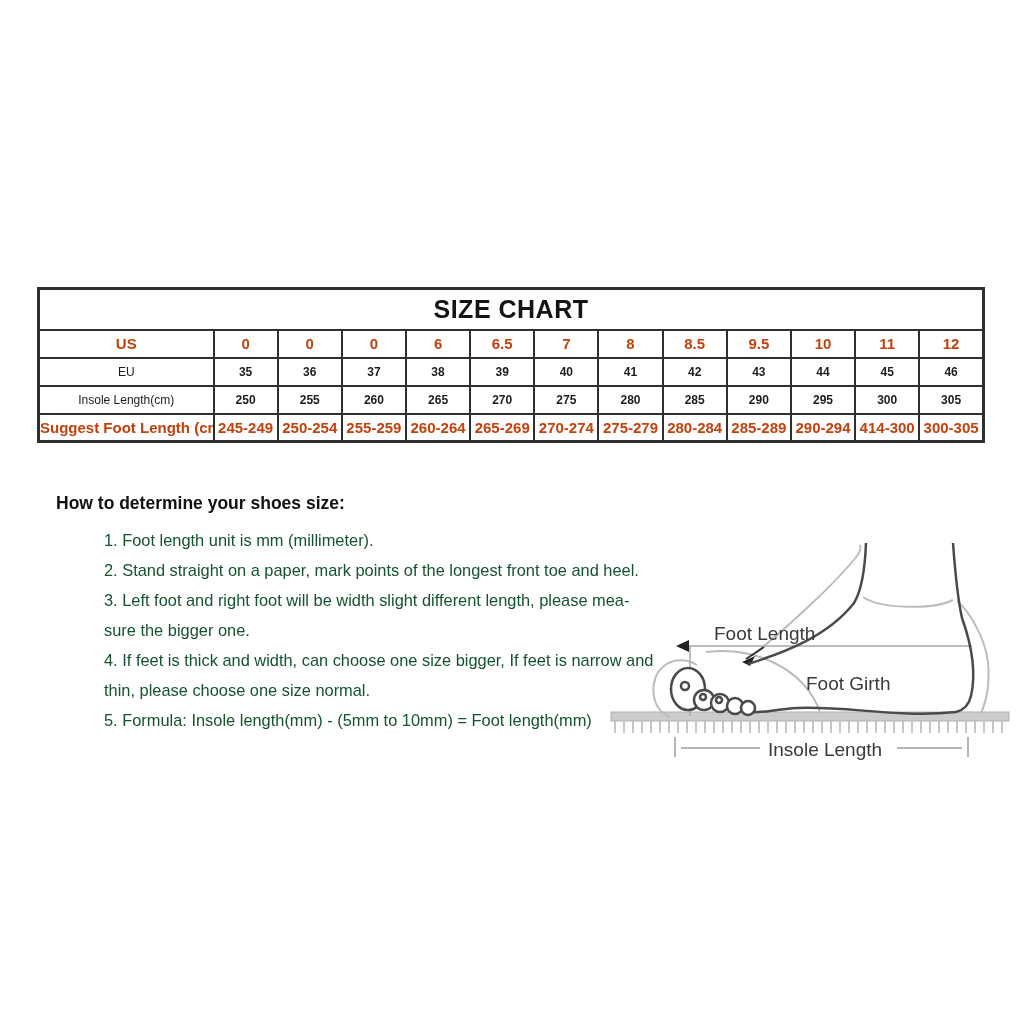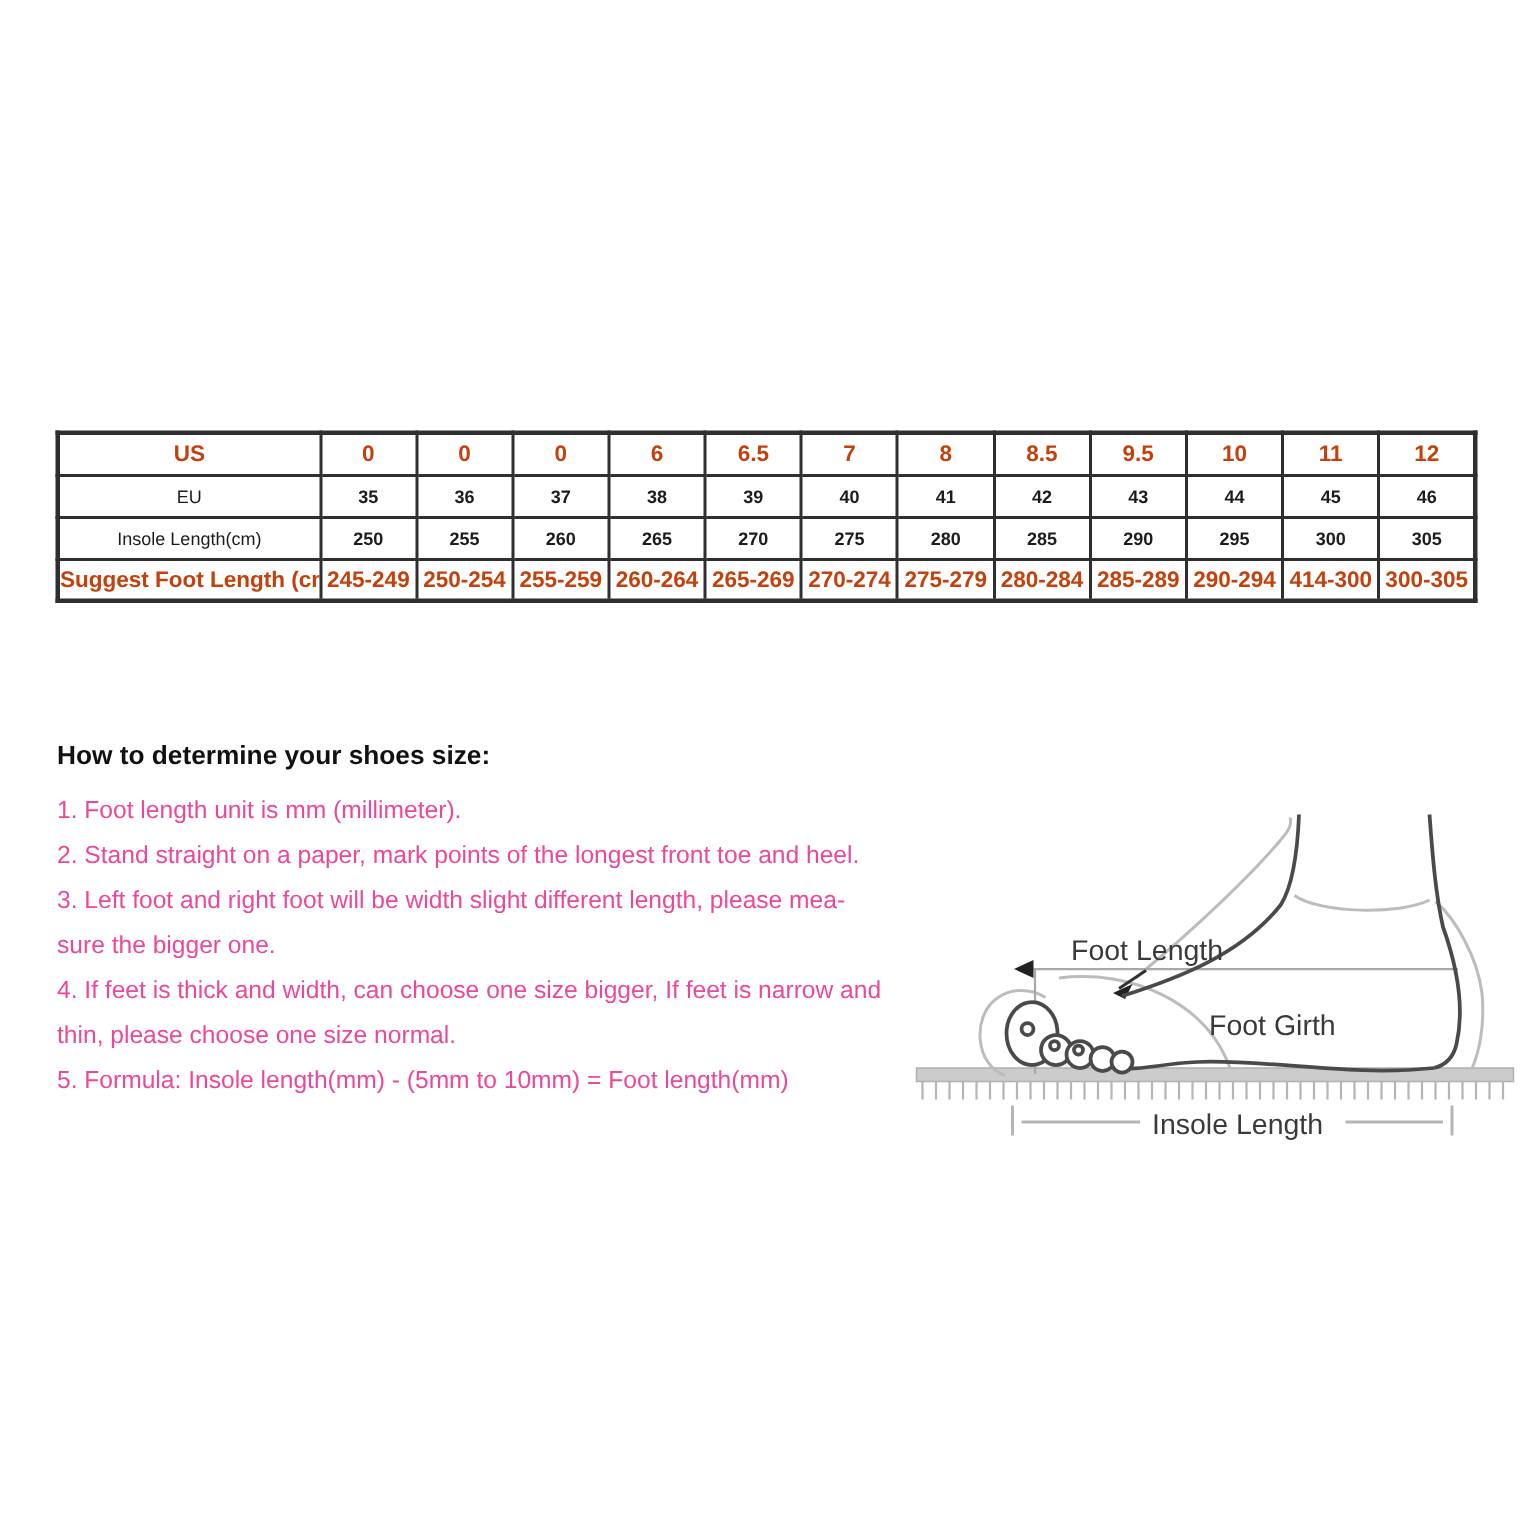--- a/index.html
+++ b/index.html
@@ -42,33 +42,34 @@
   .red   { color: #c2410c; }
   .black { color: #1c1c1c; }
   .sm { font-size: 15px; }
   .lg { font-size: 12px; }
   td.row-label.regular { font-weight: normal; }
   td.row-label.bold    { font-weight: bold; }
 
   
   .instructions {
     position: absolute;
-    left: 38px; top: 493px; width: 640px;
+    left: 56px; top: 493px; width: 640px;
   }
   .instructions h2 {
     margin: 0 0 11px 0;
     font-size: 17.5px;
     font-weight: bold;
     color: #111;
   }
   .instructions .item {
     font-size: 16.4px;
     line-height: 30px;
     white-space: pre-line;
-    color: #ec4899;
+    color: #14532d;
+    margin-left: 48px;
   }
 
   
   .diagram {
     position: absolute;
     left: 588px; top: 518px;
     width: 436px; height: 264px;
   }
   .diagram text {
     font-family: "Liberation Sans", sans-serif;
@@ -90,20 +91,23 @@
         <col>
         <col>
         <col>
         <col>
         <col>
         <col>
         <col>
         <col>
     </colgroup>
     <tbody id="size-chart-body">
+      <tr>
+        <td class="title-cell" colspan="13">SIZE CHART</td>
+      </tr>
 
     <tr class="data-row">
           <td class="row-label red sm bold">US</td>
           <td class="cell red sm">0</td>
           <td class="cell red sm">0</td>
           <td class="cell red sm">0</td>
           <td class="cell red sm">6</td>
           <td class="cell red sm">6.5</td>
           <td class="cell red sm">7</td>
           <td class="cell red sm">8</td>

